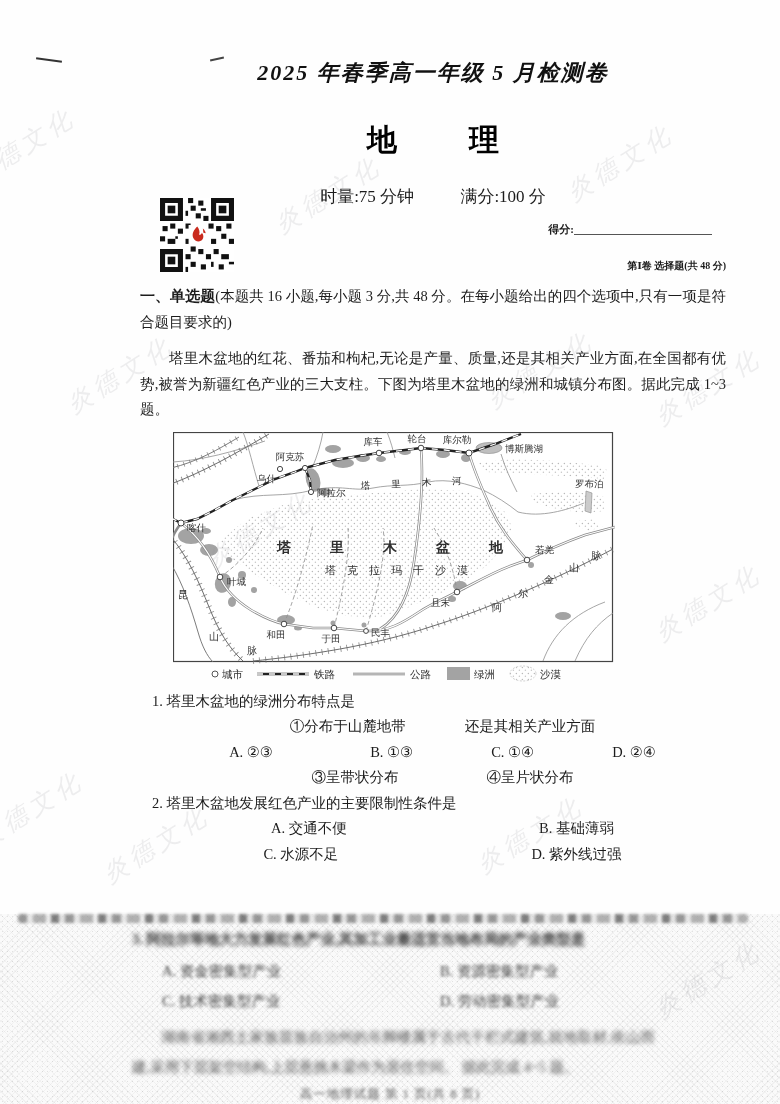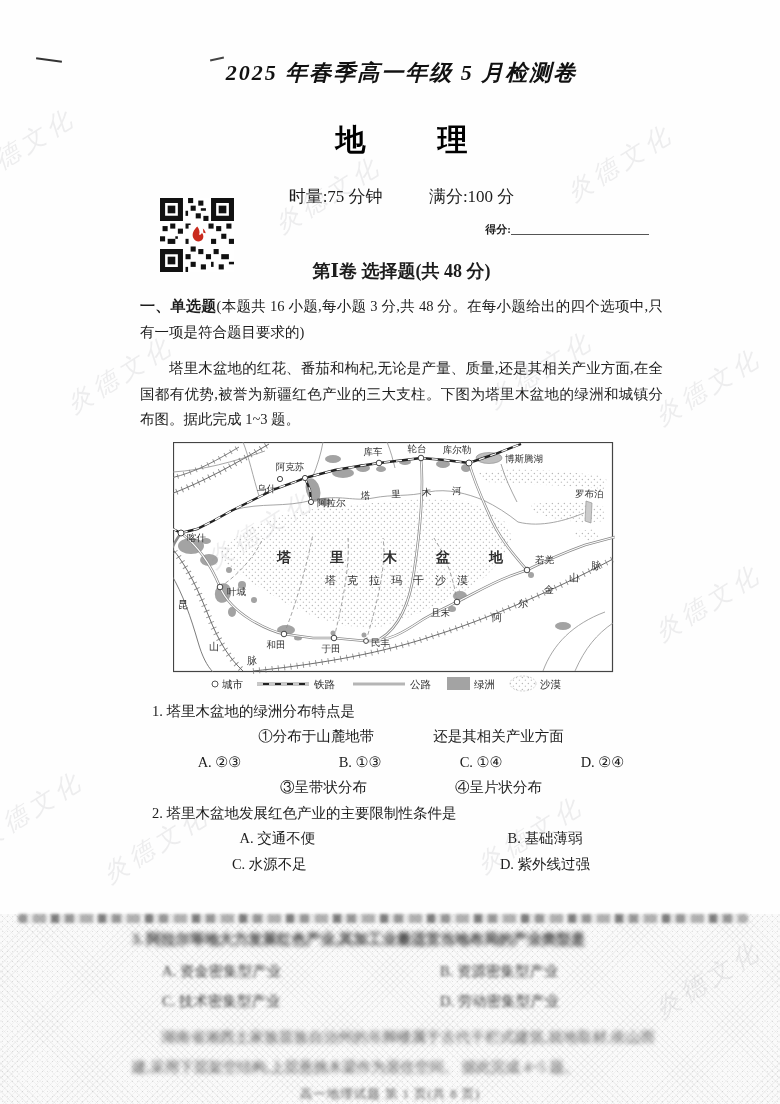--- a/index.html
+++ b/index.html
@@ -25,21 +25,21 @@
     color:rgba(150,150,155,0.16);
     transform:rotate(-32deg);
     white-space:nowrap;
   }
 
   
   .artifact-a { position:absolute; top:1px; left:36px; width:26px; height:2px; background:#333; transform:rotate(8deg); }
   .artifact-b { position:absolute; top:0px; left:210px; width:14px; height:2px; background:#444; transform:rotate(-12deg); }
 
   
-  .content { position:relative; padding:0 117px 0 140px; }
+  .content { position:relative; padding:0 54px 0 140px; }
   .exam-title {
     margin-top:58px; text-align:center;
     font-size:22px; font-weight:bold; font-style:italic;
     letter-spacing:2px; color:#111;
   }
   .subject-title {
     margin-top:32px; text-align:center;
     font-size:30px; font-weight:bold; font-style:normal;
     letter-spacing:2.4em; padding-left:2.4em; color:#000000;
   }
@@ -48,21 +48,21 @@
     margin-top:24px; text-align:center; font-size:17px;
   }
   .meta-row .m1 { margin-right:42px; }
   .score-row {
     margin-top:14px; text-align:right; font-size:11px; font-weight:bold;
     padding-right:14px;
   }
   .score-line { display:inline-block; width:138px; border-bottom:1.5px solid #555; height:1em; vertical-align:-2px; }
 
   
-  .part-heading { margin-top:22px; text-align:center; font-size:18px; font-weight:bold; }
+  .part-heading { margin-top:22px; text-align:right; font-size:10px; font-weight:bold; }
   .para { font-size:14.5px; line-height:25.5px; text-align:justify; }
   .instructions { margin-top:11px; }
   .instructions b { font-size:15px;margin-top:14px; }
   .intro { text-indent:2em; margin-top:11px; }
 
   
   .map-fig { margin:9px 0 4px 33px; width:442px; }
   .map-fig svg { display:block; }
 
   

